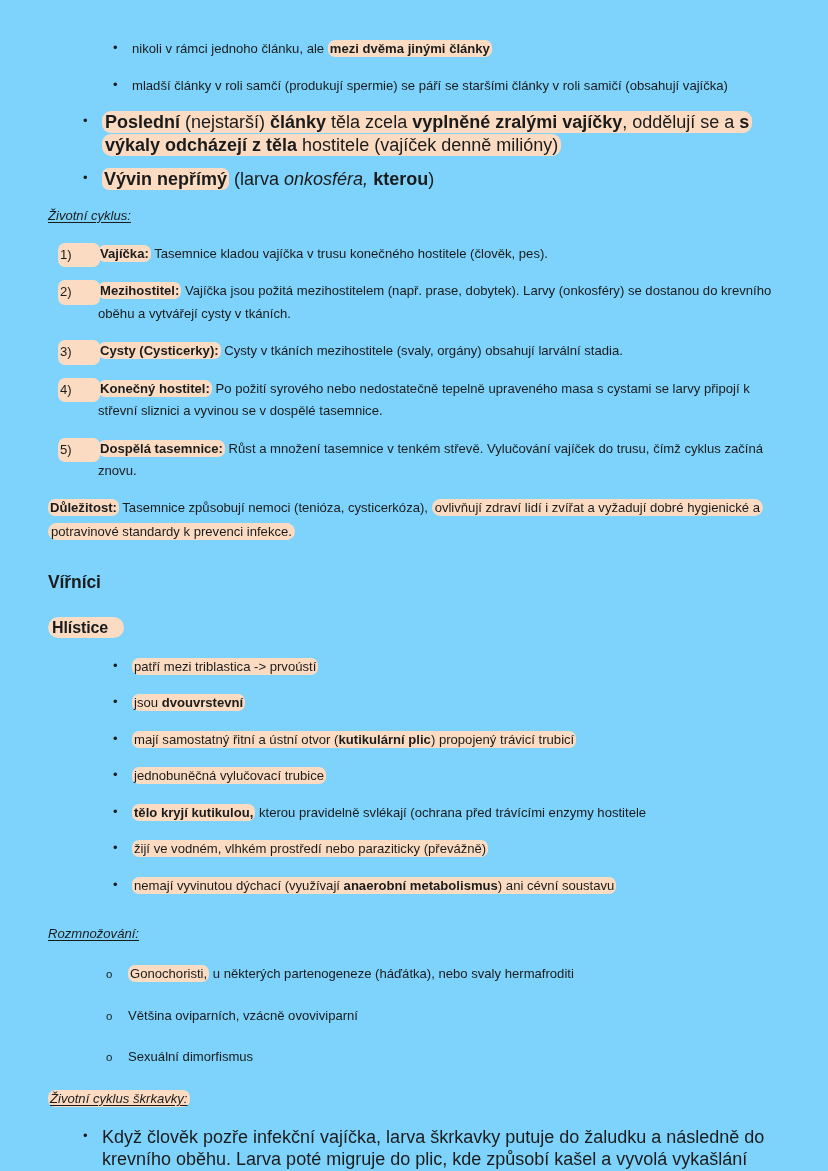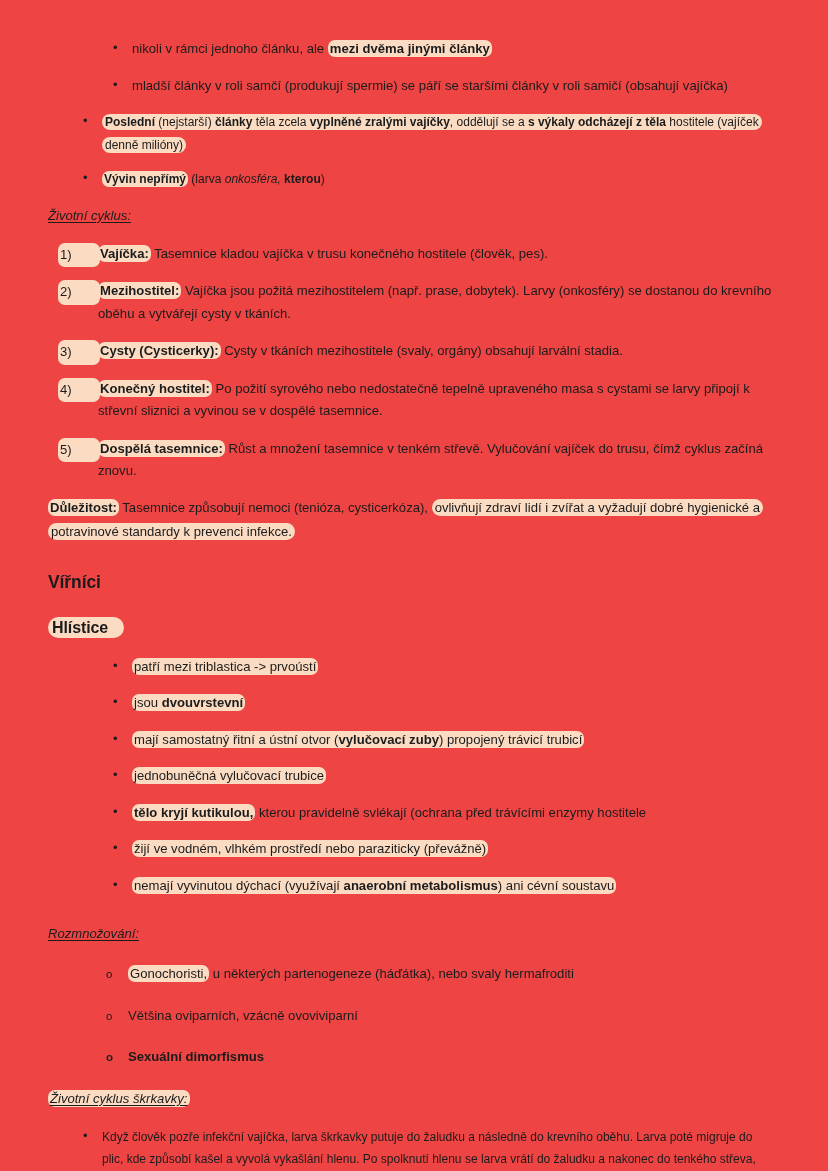--- a/index.html
+++ b/index.html
@@ -11,21 +11,21 @@
     width: 828px;
     height: 1171px;
     font-family: "Liberation Sans", sans-serif;
     color: #1b1b1b;
     -webkit-font-smoothing: antialiased;
   }
   .page {
     position: relative;
     width: 828px;
     height: 1171px;
-    background: #ef4444;
+    background: #7dd3fc;
     box-sizing: border-box;
     padding: 38px 52px 40px 48px;
     overflow: hidden;
   }
 
   
   .hl {
     background-color: #fbdcc3;
     border-radius: 9px;
     padding: 1px 3px;
@@ -54,21 +54,21 @@
   
   ul.lvl1, ul.lvl2, ol.numlist, ul.lvl3 {
     margin: 0;
     padding: 0;
     list-style: none;
   }
 
   li.bullet {
     position: relative;
     padding-left: 26px;
-    font-size: 12px;
+    font-size: 18px;
     line-height: 22.5px;
     margin-bottom: 14px;
   }
   li.bullet::before {
     content: "\2022";
     position: absolute;
     left: 7px;
     top: -1px;
     font-size: 13px;
     color: #1b1b1b;
@@ -236,21 +236,21 @@
 
       <li class="bullet-sub">
         <span class="hl-tight">patří mezi triblastica -&gt; prvoústí</span>
       </li>
 
       <li class="bullet-sub">
         <span class="hl-tight"><span>jsou </span><b>dvouvrstevní</b></span>
       </li>
 
       <li class="bullet-sub">
-        <span class="hl-tight"><span>mají samostatný řitní a ústní otvor (</span><b>vylučovací zuby</b><span>) propojený trávicí trubicí</span></span>
+        <span class="hl-tight"><span>mají samostatný řitní a ústní otvor (</span><b>kutikulární plic</b><span>) propojený trávicí trubicí</span></span>
       </li>
 
       <li class="bullet-sub">
         <span class="hl-tight">jednobuněčná vylučovací trubice</span>
       </li>
 
       <li class="bullet-sub">
         <b class="hl-tight">tělo kryjí kutikulou,</b><span> kterou pravidelně svlékají (ochrana před trávícími enzymy hostitele</span>
       </li>
 
@@ -273,21 +273,21 @@
   </div>
 
   <div class="indent-circ">
     <ul class="lvl3">
       <li class="circ">
         <span class="hl-tight">Gonochoristi,</span><span> u některých partenogeneze (háďátka), nebo svaly hermafroditi</span>
       </li>
       <li class="circ">
         <span>Většina oviparních, vzácně ovoviviparní</span>
       </li>
-      <li class="circ" style="font-weight:bold;">
+      <li class="circ" style="">
         <span>Sexuální dimorfismus</span>
       </li>
     </ul>
   </div>
 
   <div class="sect-label" style="margin-bottom:16px;">
     <span class="u hl-tight">Životní cyklus škrkavky:</span>
   </div>
 
   <div class="indent-2">

